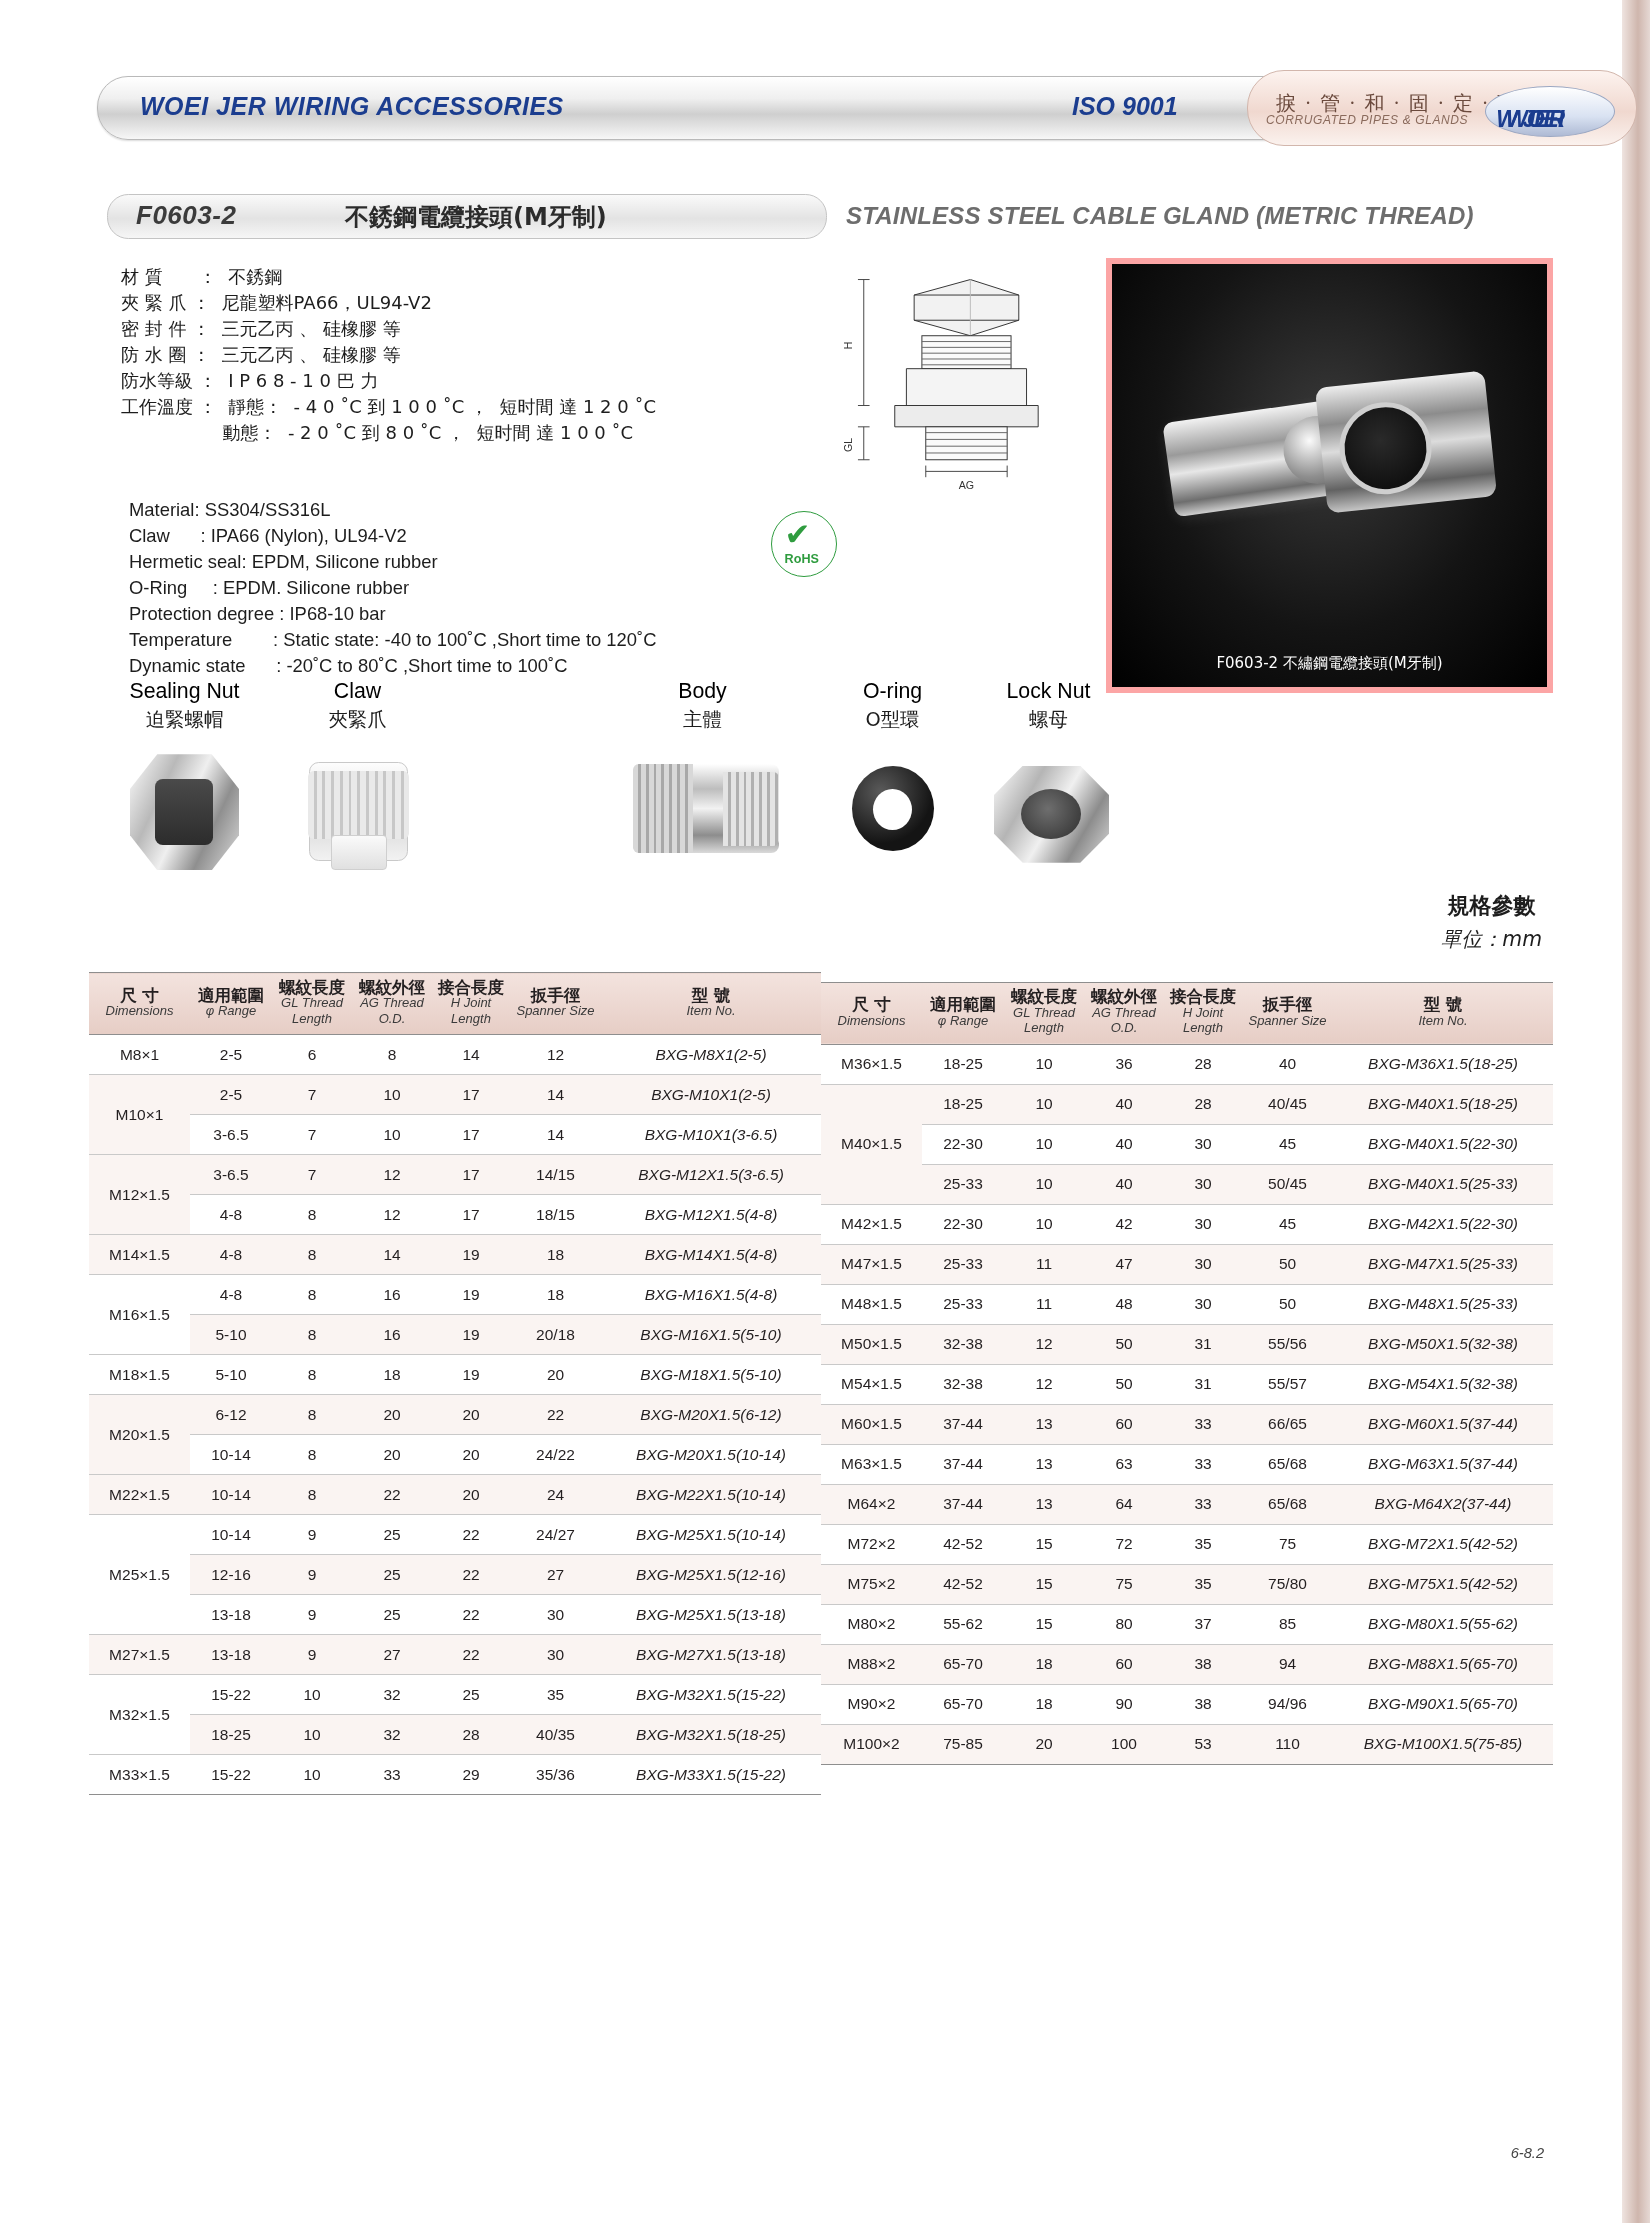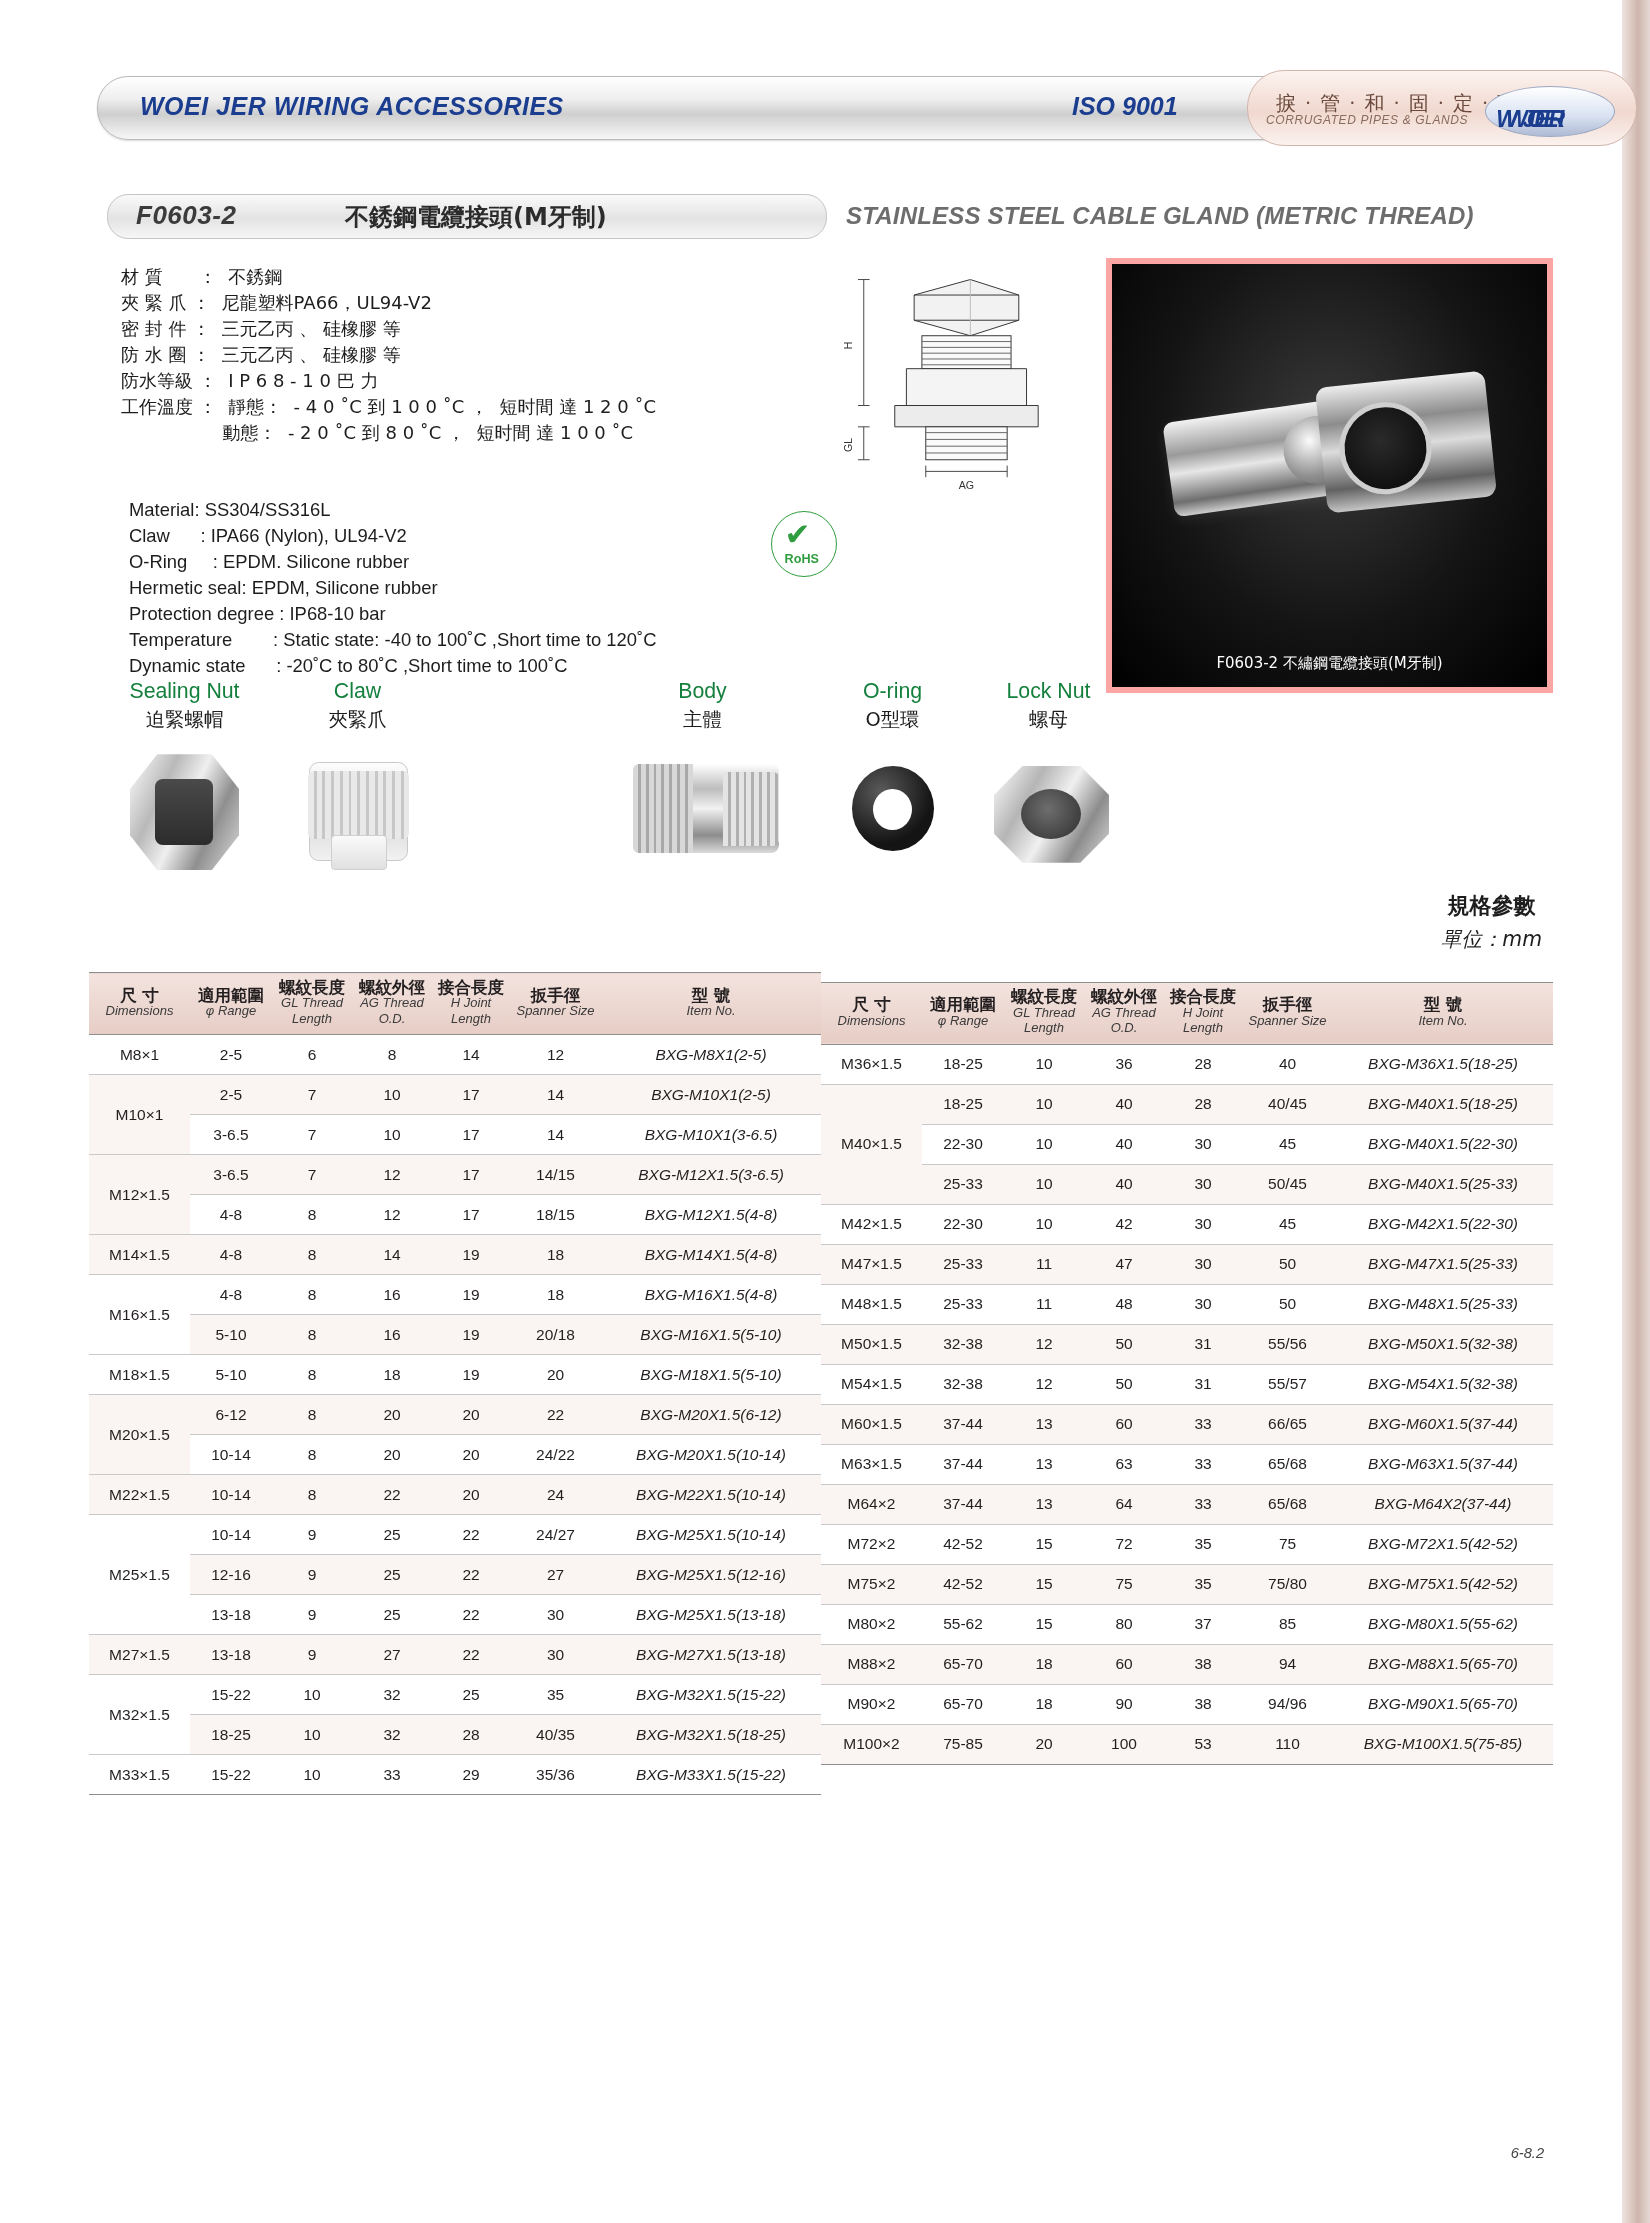--- a/index.html
+++ b/index.html
@@ -146,21 +146,21 @@
     border:5.8px solid #cfcfcf;
   }
   .photo-caption{
     position:absolute;left:0;bottom:13.6px;width:435px;text-align:center;
     color:#fff;font-size:15px;font-family:"DejaVu Sans",sans-serif;
   }
 
   
   .parts{position:absolute;left:107px;top:679px;width:1019px;height:243px;}
   .part{position:absolute;top:0;text-align:center;width:155px;}
-  .part .en{font-size:21.3px;color:#15803d;}
+  .part .en{font-size:21.3px;color:#000000;}
   .part .cn{font-size:19.4px;color:#1d1d1d;font-family:"DejaVu Sans",sans-serif;margin-top:1.9px;}
   .part .art{position:relative;margin-top:11.6px;height:146px;}
 
   .hexnut{
     position:absolute;left:23px;top:9.7px;width:109px;height:116px;
     background:linear-gradient(115deg,#ffffff,#b9b9b9 30%,#efefef 50%,#8f8f8f 72%,#dcdcdc);
     clip-path:polygon(25% 0,75% 0,100% 30%,100% 70%,75% 100%,25% 100%,0 70%,0 30%);
   }
   .hexnut:after{
     content:"";position:absolute;left:25px;top:25px;width:58px;height:66px;border-radius:7.8px;
@@ -289,22 +289,22 @@
   <span class="row">密 封 件 ：  三元乙丙 、 硅橡膠 等</span>
   <span class="row">防 水 圈 ：  三元乙丙 、 硅橡膠 等</span>
   <span class="row">防水等級 ：  I P 6 8 - 1 0 巴 力</span>
   <span class="row">工作溫度 ：  靜態：  - 4 0 ˚C 到 1 0 0 ˚C ，  短时間 達 1 2 0 ˚C</span>
   <span class="row">　　　　　  動態：  - 2 0 ˚C 到 8 0 ˚C ，  短时間 達 1 0 0 ˚C</span>
 </div>
 
 <div class="spec-en">
   <span class="row">Material: SS304/SS316L</span>
   <span class="row">Claw      : IPA66 (Nylon), UL94-V2</span>
+  <span class="row">Hermetic seal: EPDM, Silicone rubber</span>
   <span class="row">O-Ring     : EPDM. Silicone rubber</span>
-  <span class="row">Hermetic seal: EPDM, Silicone rubber</span>
   <span class="row">Protection degree : IP68-10 bar</span>
   <span class="row">Temperature        : Static state: -40 to 100˚C ,Short time to 120˚C</span>
   <span class="row">Dynamic state      : -20˚C to 80˚C ,Short time to 100˚C</span>
 </div>
 
 <div class="rohs">
   <div class="rohs-circle"></div>
   <div class="rohs-check">✔</div>
   <div class="rohs-text">RoHS</div>
 </div>

